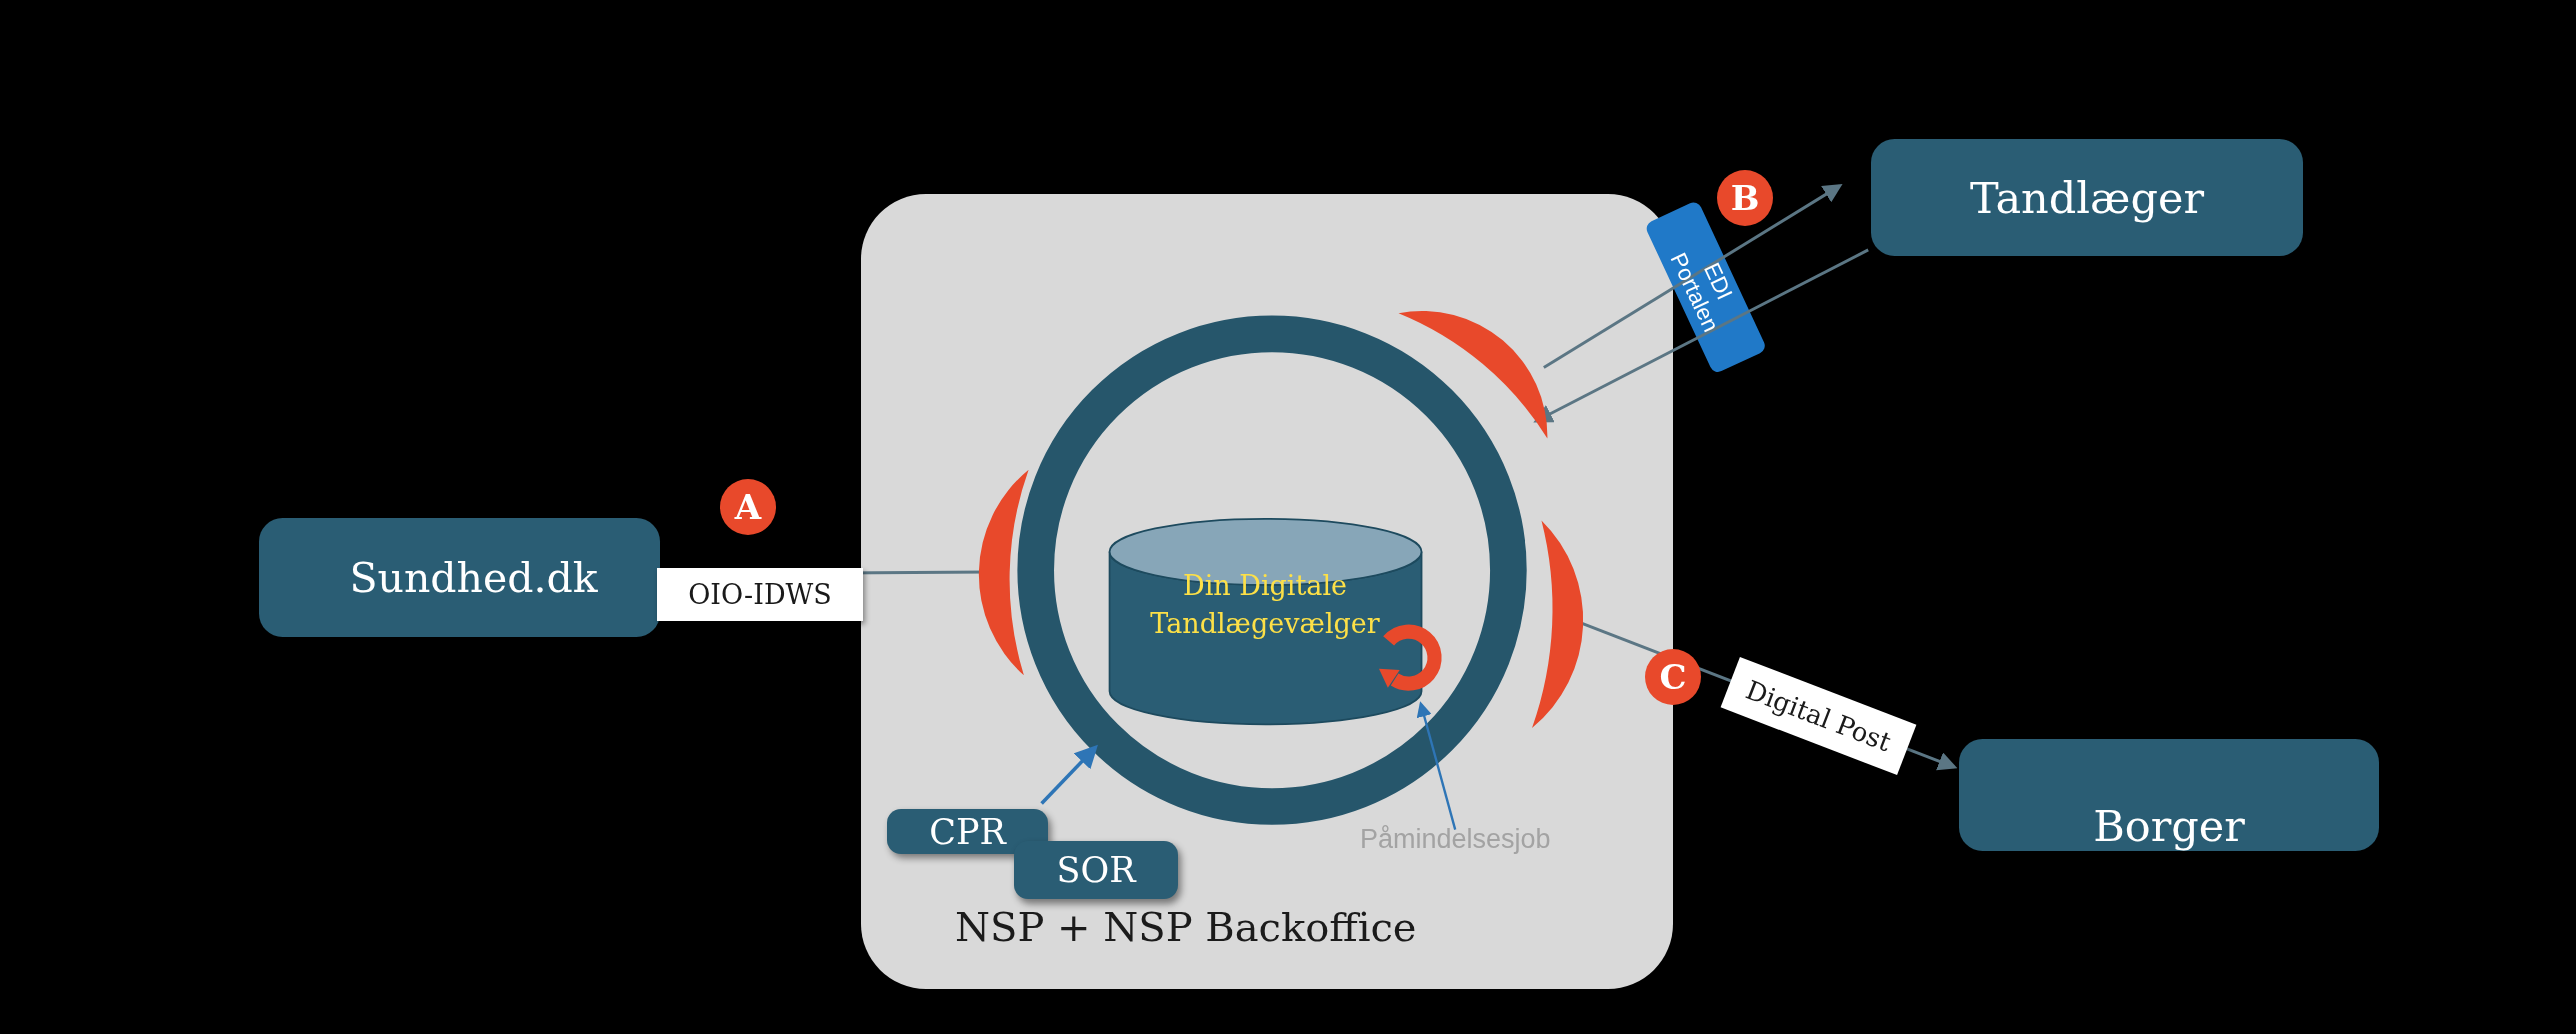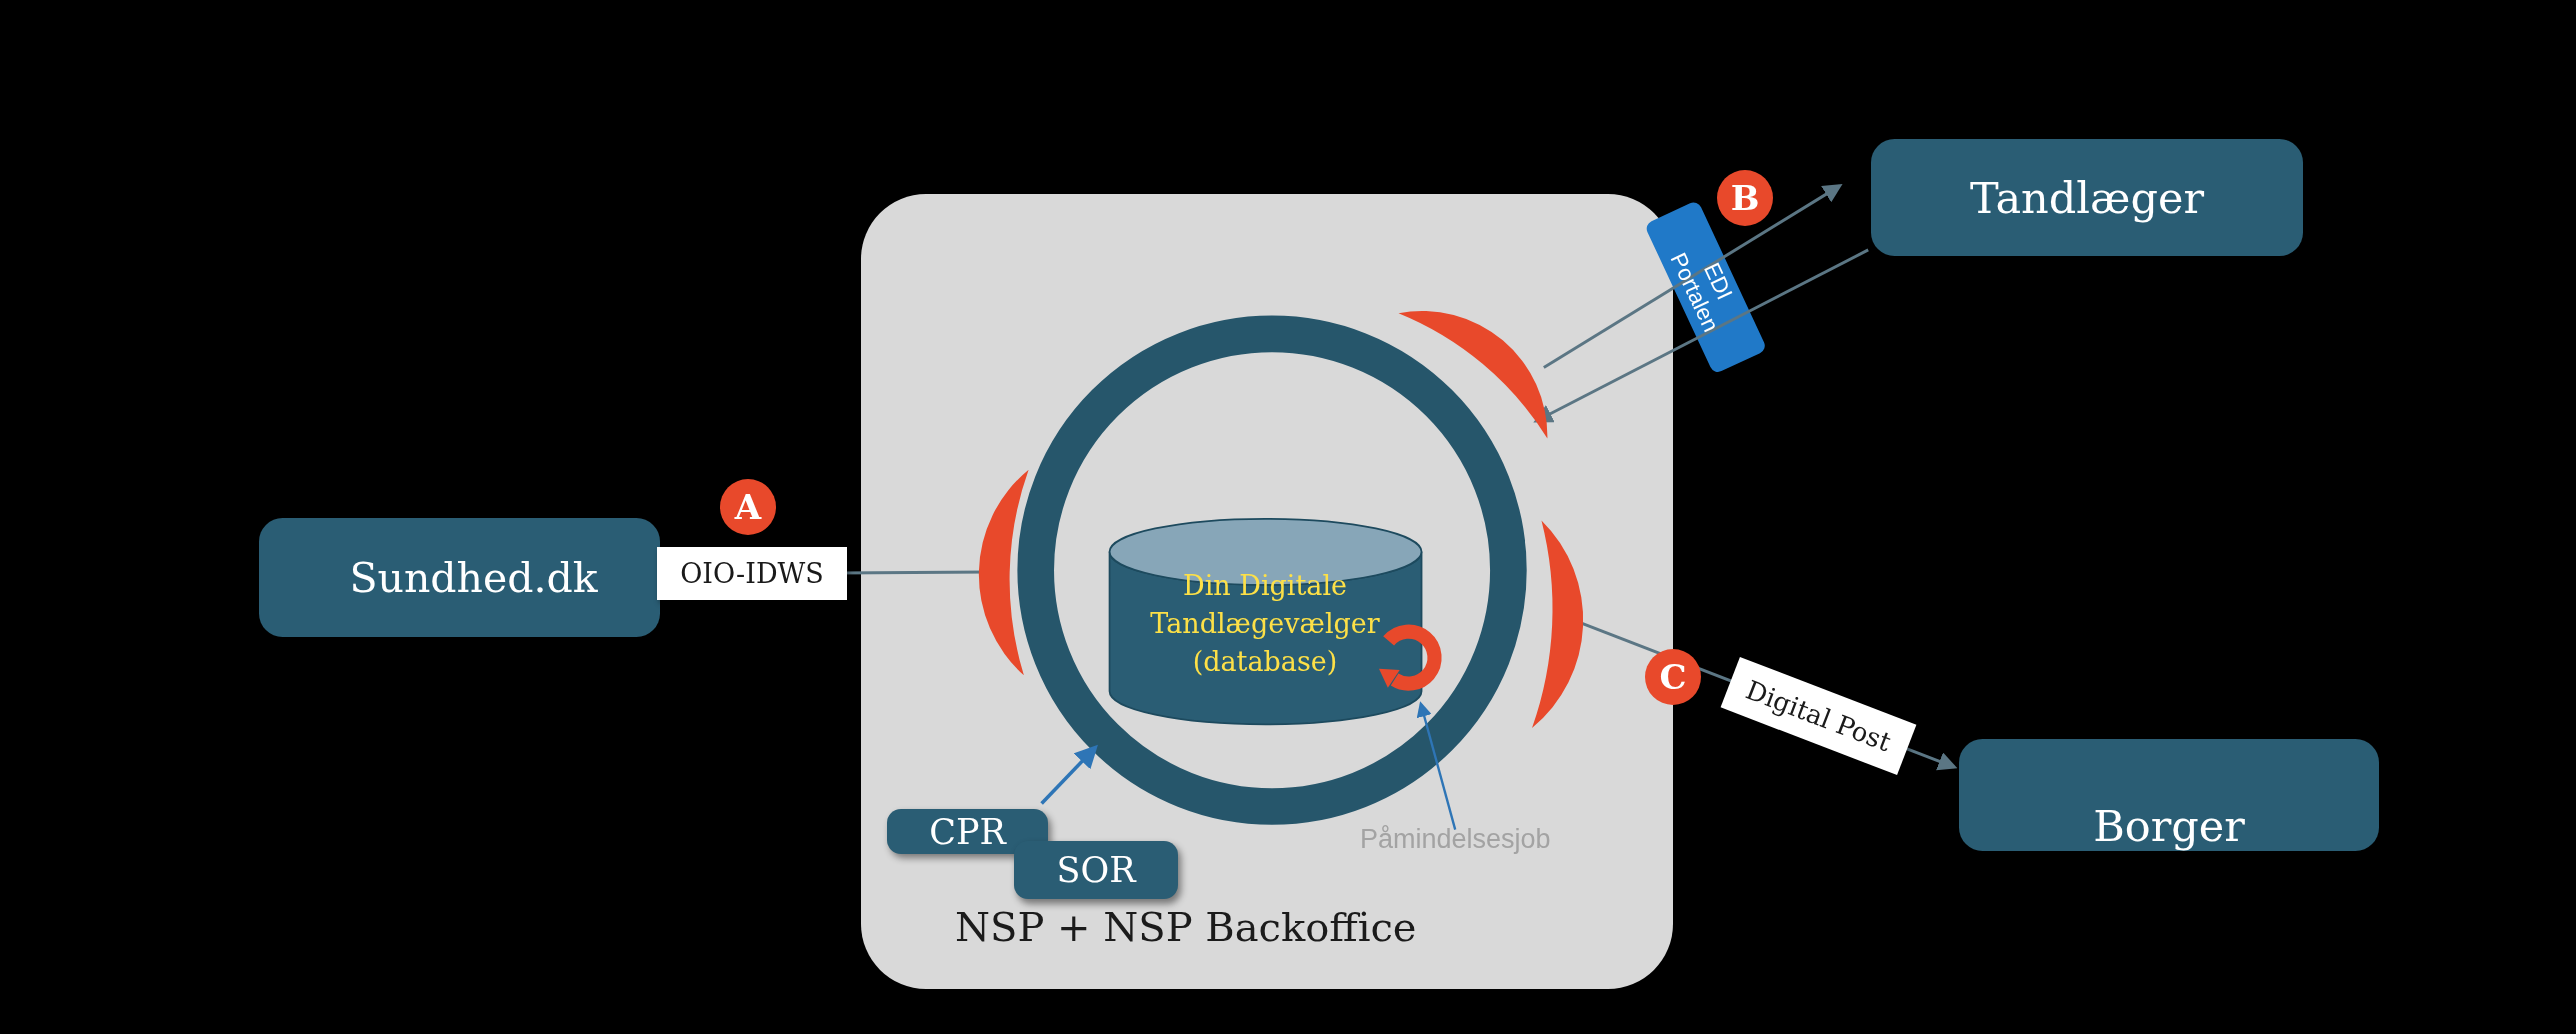--- a/index.html
+++ b/index.html
@@ -30,21 +30,21 @@
     font-size:34px;font-weight:bold;
   }
   #badge-a{left:720px;top:479px;}
   #badge-b{left:1717px;top:170px;}
   #badge-c{left:1645px;top:649px;}
   .white-tag{
     position:absolute;background:#fff;color:#1a1a1a;
     display:flex;align-items:center;justify-content:center;
     box-shadow:2.4px 3px 5.3px rgba(0,0,0,.4);
   }
-  #tag-oio{left:657px;top:547px;width:190px;height:53px;font-size:27px;}
+  #tag-oio{left:657px;top:568px;width:206px;height:53px;font-size:27px;}
   #tag-digitalpost{
     left:1724px;top:689px;width:189px;height:54px;font-size:26px;
     transform:rotate(21deg);
   }
   #edi-text{
     position:absolute;left:1706px;top:287px;width:177px;
     transform:translate(-50%,-50%) rotate(65deg);
     color:#fff;font-size:22.5px;text-align:center;line-height:1.15;
     font-family:"Liberation Sans",sans-serif;
   }
@@ -141,21 +141,20 @@
     <div class="badge" id="badge-b">
       <span>B</span>
     </div>
     <div class="badge" id="badge-c">
       <span>C</span>
     </div>
 
     <div id="db-text">
       <div>Din Digitale</div>
       <div>Tandlægevælger</div>
-      <div>(database)</div>
     </div>
 
     <div id="paamindelse">Påmindelsesjob</div>
 
     <div id="panel-title">NSP + NSP Backoffice</div>
 
   </div>
 </div>
 
 

